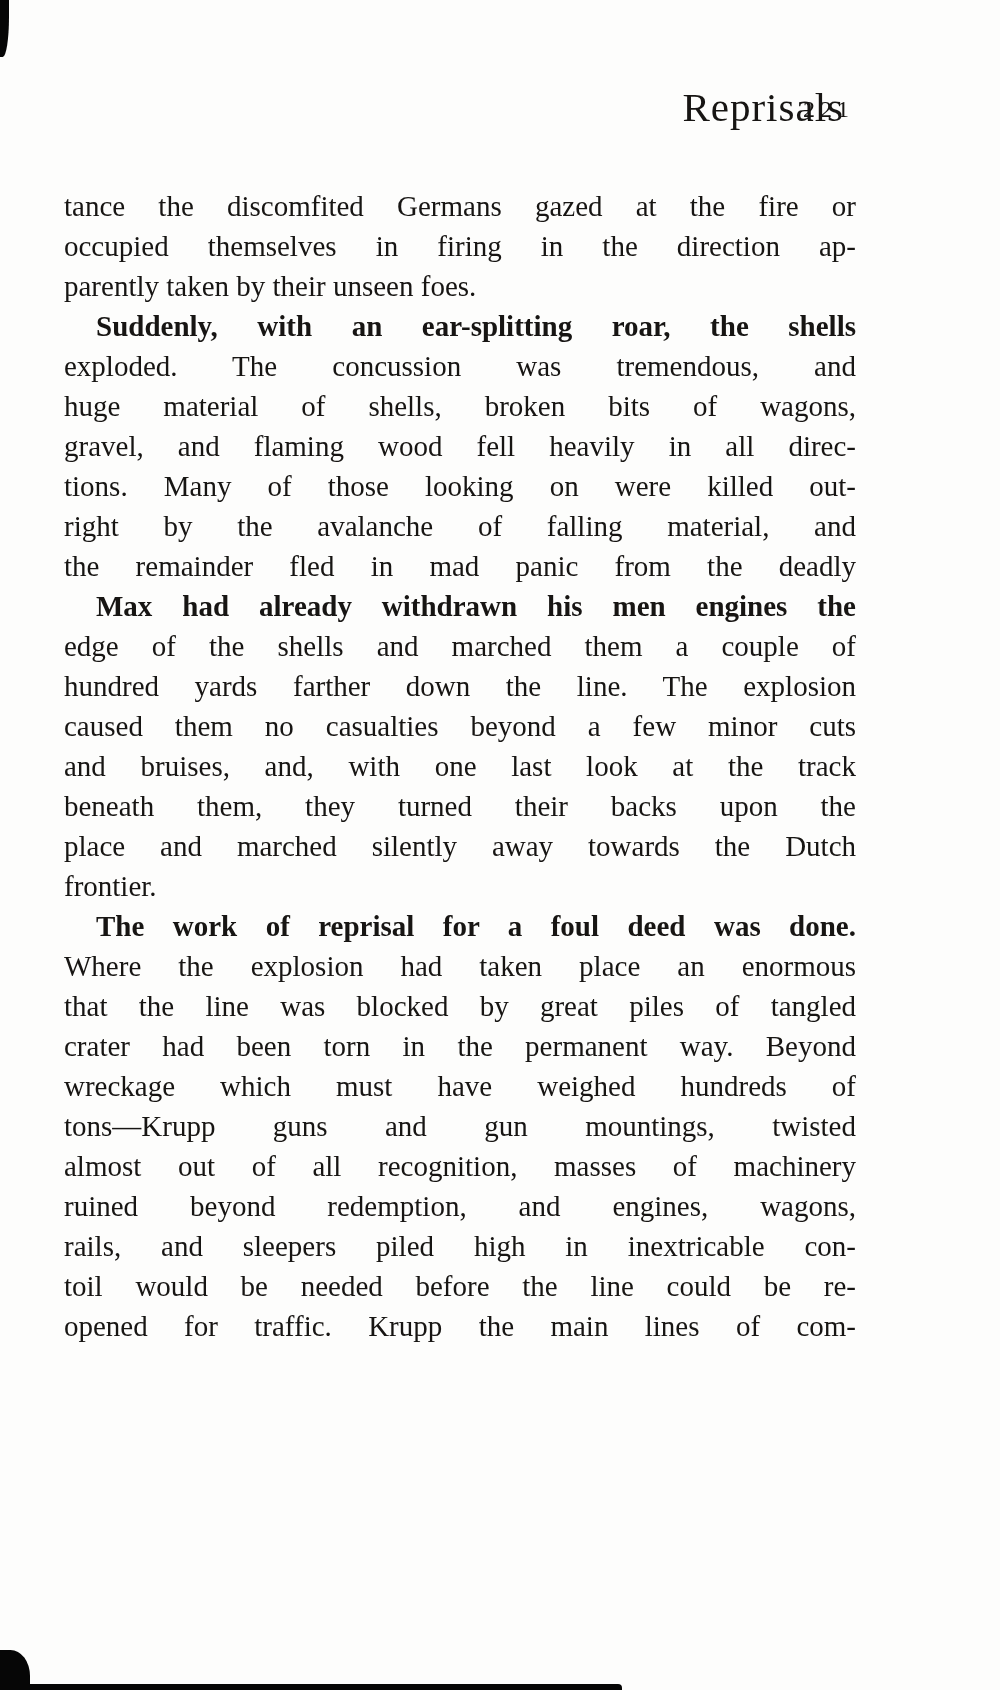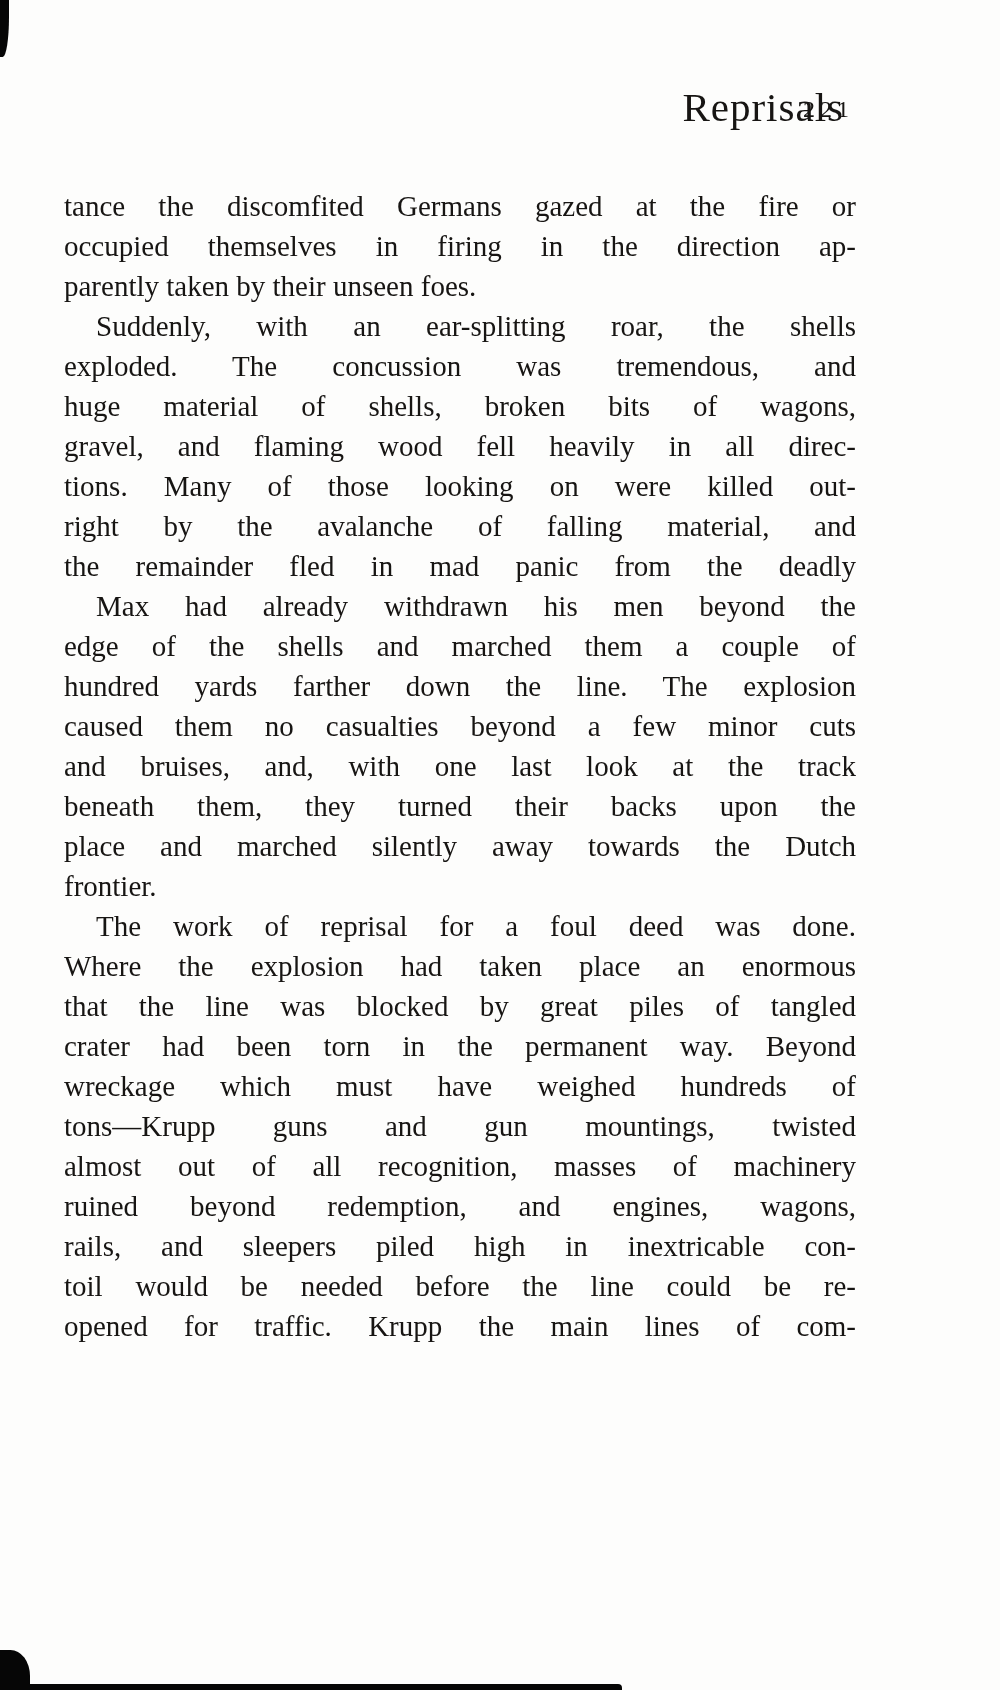--- a/index.html
+++ b/index.html
@@ -55,20 +55,21 @@
   .line {
     text-align: justify;
     text-align-last: justify;
     white-space: normal;
   }
   .line.last {
     text-align-last: left;
   }
   .paragraph.indent .line.first {
     text-indent: 32px;
+    font-weight: bold;
   }
   
   .artifact {
     position: absolute;
     background: #060606;
   }
   .artifact.top-left-sliver {
     left: 0;
     top: 0;
     width: 9px;
@@ -109,21 +110,21 @@
       <div class="paragraph indent">
         <div class="line first">Suddenly, with an ear-splitting roar, the shells</div>
         <div class="line">exploded.  The concussion was tremendous, and</div>
         <div class="line">huge material of shells, broken bits of wagons,</div>
         <div class="line">gravel, and flaming wood fell heavily in all direc-</div>
         <div class="line">tions.  Many of those looking on were killed out-</div>
         <div class="line">right by the avalanche of falling material, and</div>
         <div class="line">the remainder fled in mad panic from the deadly</div>
       </div>
       <div class="paragraph indent">
-        <div class="line first">Max had already withdrawn his men beyond the</div>
+        <div class="line first">Max had already withdrawn his men engines the</div>
         <div class="line">edge of the shells and marched them a couple of</div>
         <div class="line">hundred yards farther down the line.  The explosion</div>
         <div class="line">caused them no casualties beyond a few minor cuts</div>
         <div class="line">and bruises, and, with one last look at the track</div>
         <div class="line">beneath them, they turned their backs upon the</div>
         <div class="line">place and marched silently away towards the Dutch</div>
         <div class="line last">frontier.</div>
       </div>
       <div class="paragraph indent">
         <div class="line first">The work of reprisal for a foul deed was done.</div>

